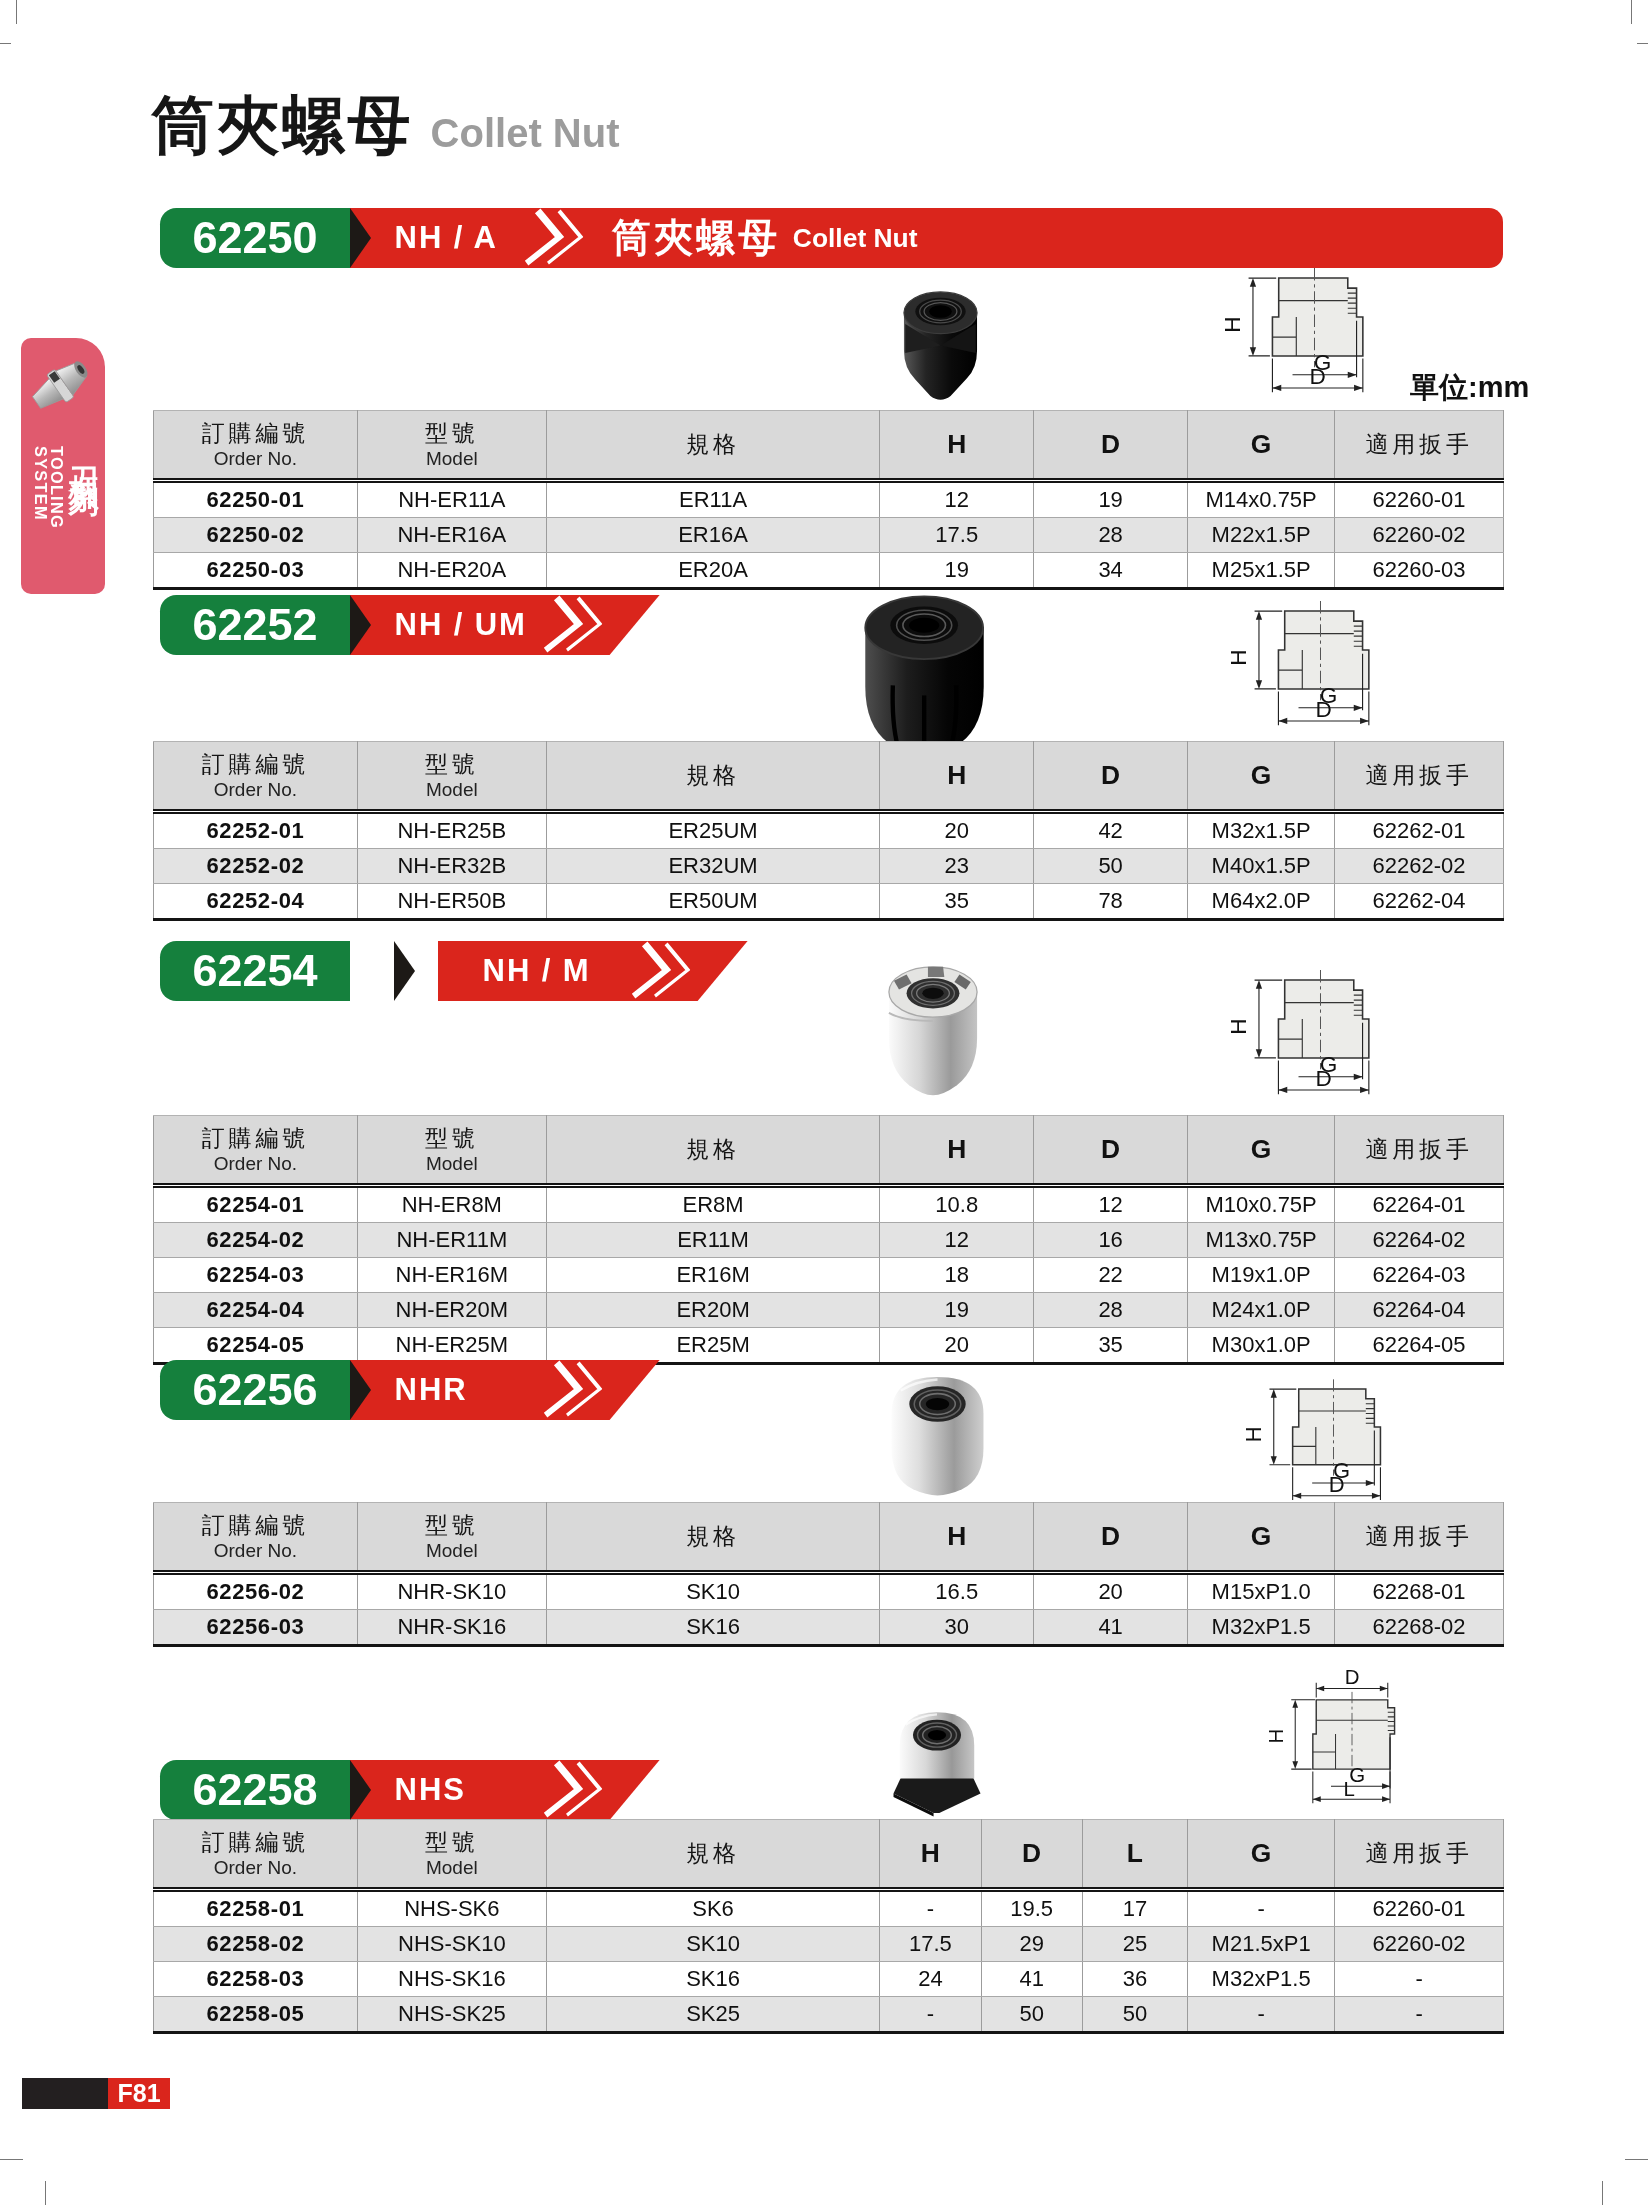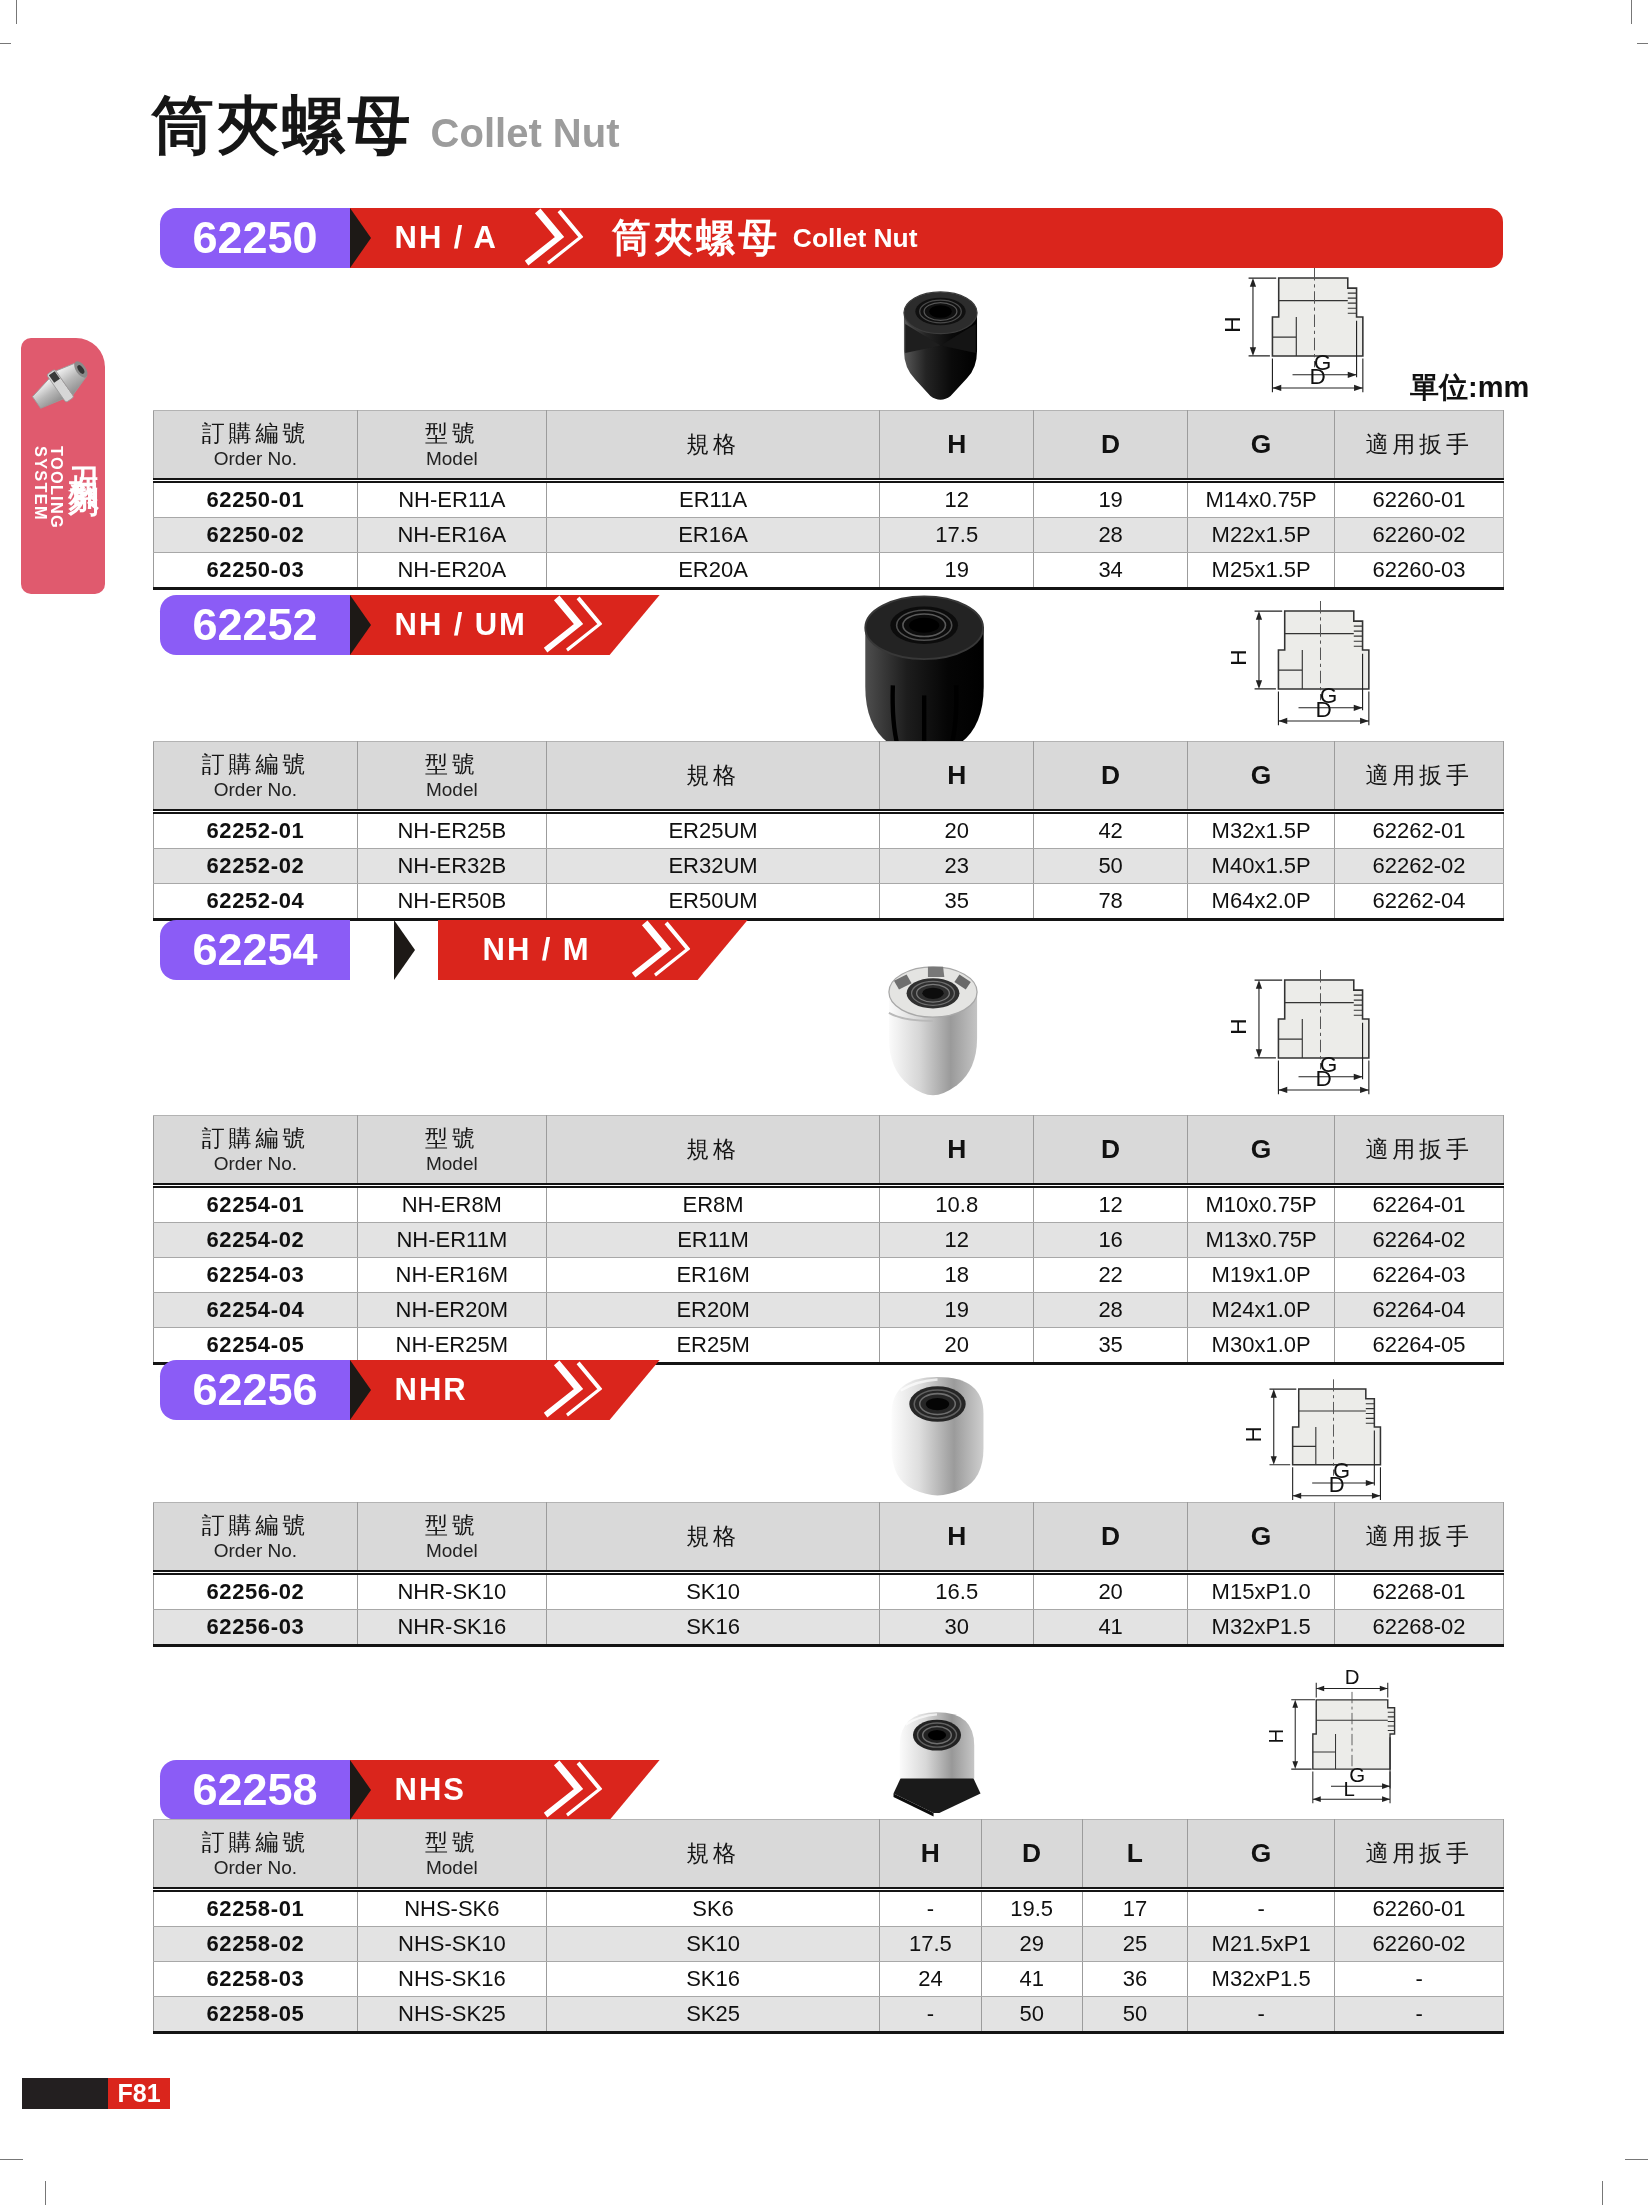--- a/index.html
+++ b/index.html
@@ -14,21 +14,21 @@
   
   .side-tab{position:absolute;left:21px;top:338px;width:84px;height:256px;background:#e05a6e;
             border-radius:10px 29px 10px 10px;}
   .side-photo{position:absolute;left:1.3px;top:5px;width:82px;height:82px;}
   .side-zh{position:absolute;right:6.3px;top:106px;writing-mode:vertical-rl;font-size:30px;
            font-weight:bold;color:#fff;letter-spacing:6.3px;line-height:1;}
   .side-en{position:absolute;right:40px;top:108px;writing-mode:vertical-rl;font-size:16.3px;
            font-weight:bold;color:#fff;letter-spacing:1.3px;line-height:1;}
   
   .banner{position:absolute;left:160px;height:60px;display:flex;align-items:stretch;}
-  .b-code{background:#8b5cf6;color:#fff;border-radius:16.3px 0 0 16.3px;width:190px;flex:none;
+  .b-code{background:#15803d;color:#fff;border-radius:16.3px 0 0 16.3px;width:190px;flex:none;
           display:flex;align-items:center;justify-content:center;font-size:45px;font-weight:bold;
           letter-spacing:0px;}
   .b-pt{width:0;height:0;border-top:30px solid transparent;border-bottom:30px solid transparent;
         border-left:21.4px solid #1d1916;position:relative;z-index:2;margin-right:-21.4px;flex:none;}
   .b-red{background:#da251c;display:flex;align-items:center;padding-left:45px;position:relative;}
   .b-red-full{flex:1;border-radius:0 14px 14px 0;}
   .b-red-slant{width:265px;flex:none;clip-path:polygon(0 0,100% 0,calc(100% - 50px) 100%,0 100%);}
   .b-series{color:#fff;font-size:31px;font-weight:bold;letter-spacing:1.9px;white-space:nowrap;}
   .chev{flex:none;transform:skewX(-12deg);}
   .b-red-slant .chev{margin-left:auto;margin-right:58px;}
@@ -361,21 +361,21 @@
             <td class="c-order">62252-04</td>
             <td>NH-ER50B</td>
             <td>ER50UM</td>
             <td>35</td>
             <td>78</td>
             <td>M64x2.0P</td>
             <td>62262-04</td>
           </tr>
         </tbody>
       </table>
-      <div class="banner" style="top: 920px; gap: 44px;">
+      <div class="banner" style="top: 941px; gap: 44px;">
         <div class="b-code">
           <span>62254</span>
         </div>
         <div class="b-pt"></div>
         <div class="b-red b-red-slant">
           <span class="b-series">NH / M</span>
           <span class="chev"><svg width="57" height="60" viewBox="0 0 96 96">
  <path d="M10,4 L56,48 L10,92" fill="none" stroke="#fff" stroke-width="11"></path>
  <path d="M46,4 L92,48 L46,92" fill="none" stroke="#fff" stroke-width="6"></path>
             </svg></span>

